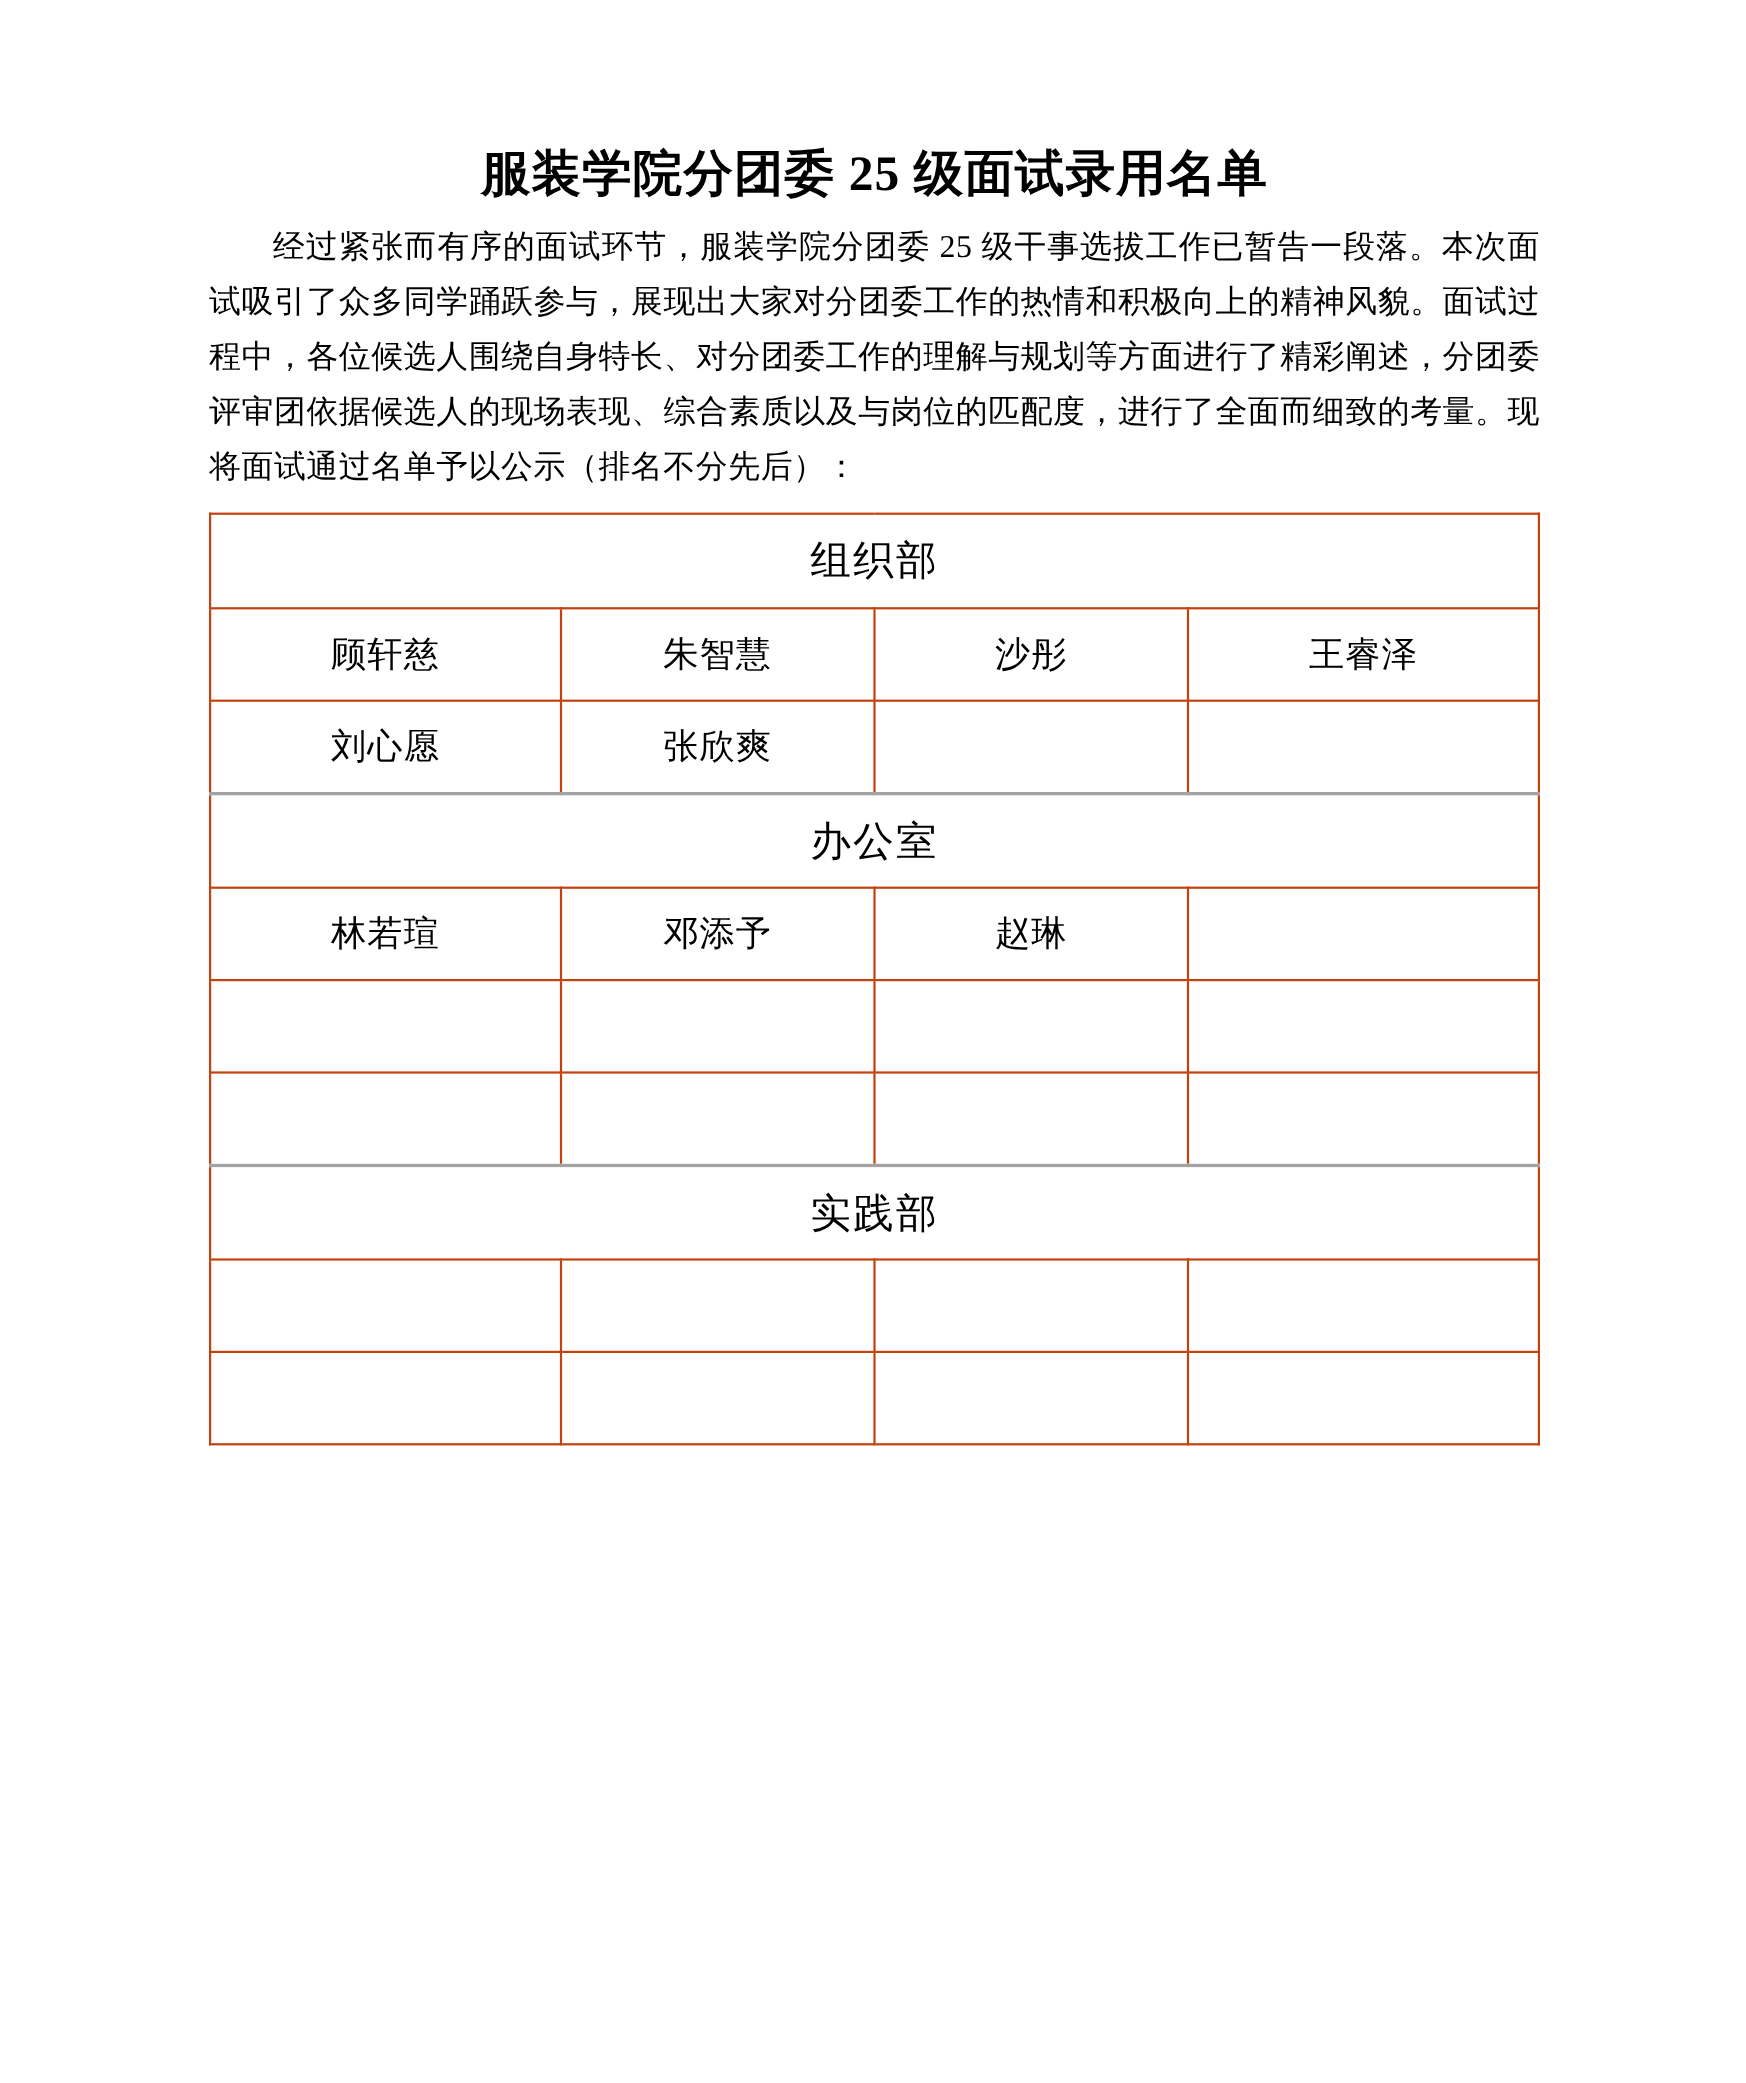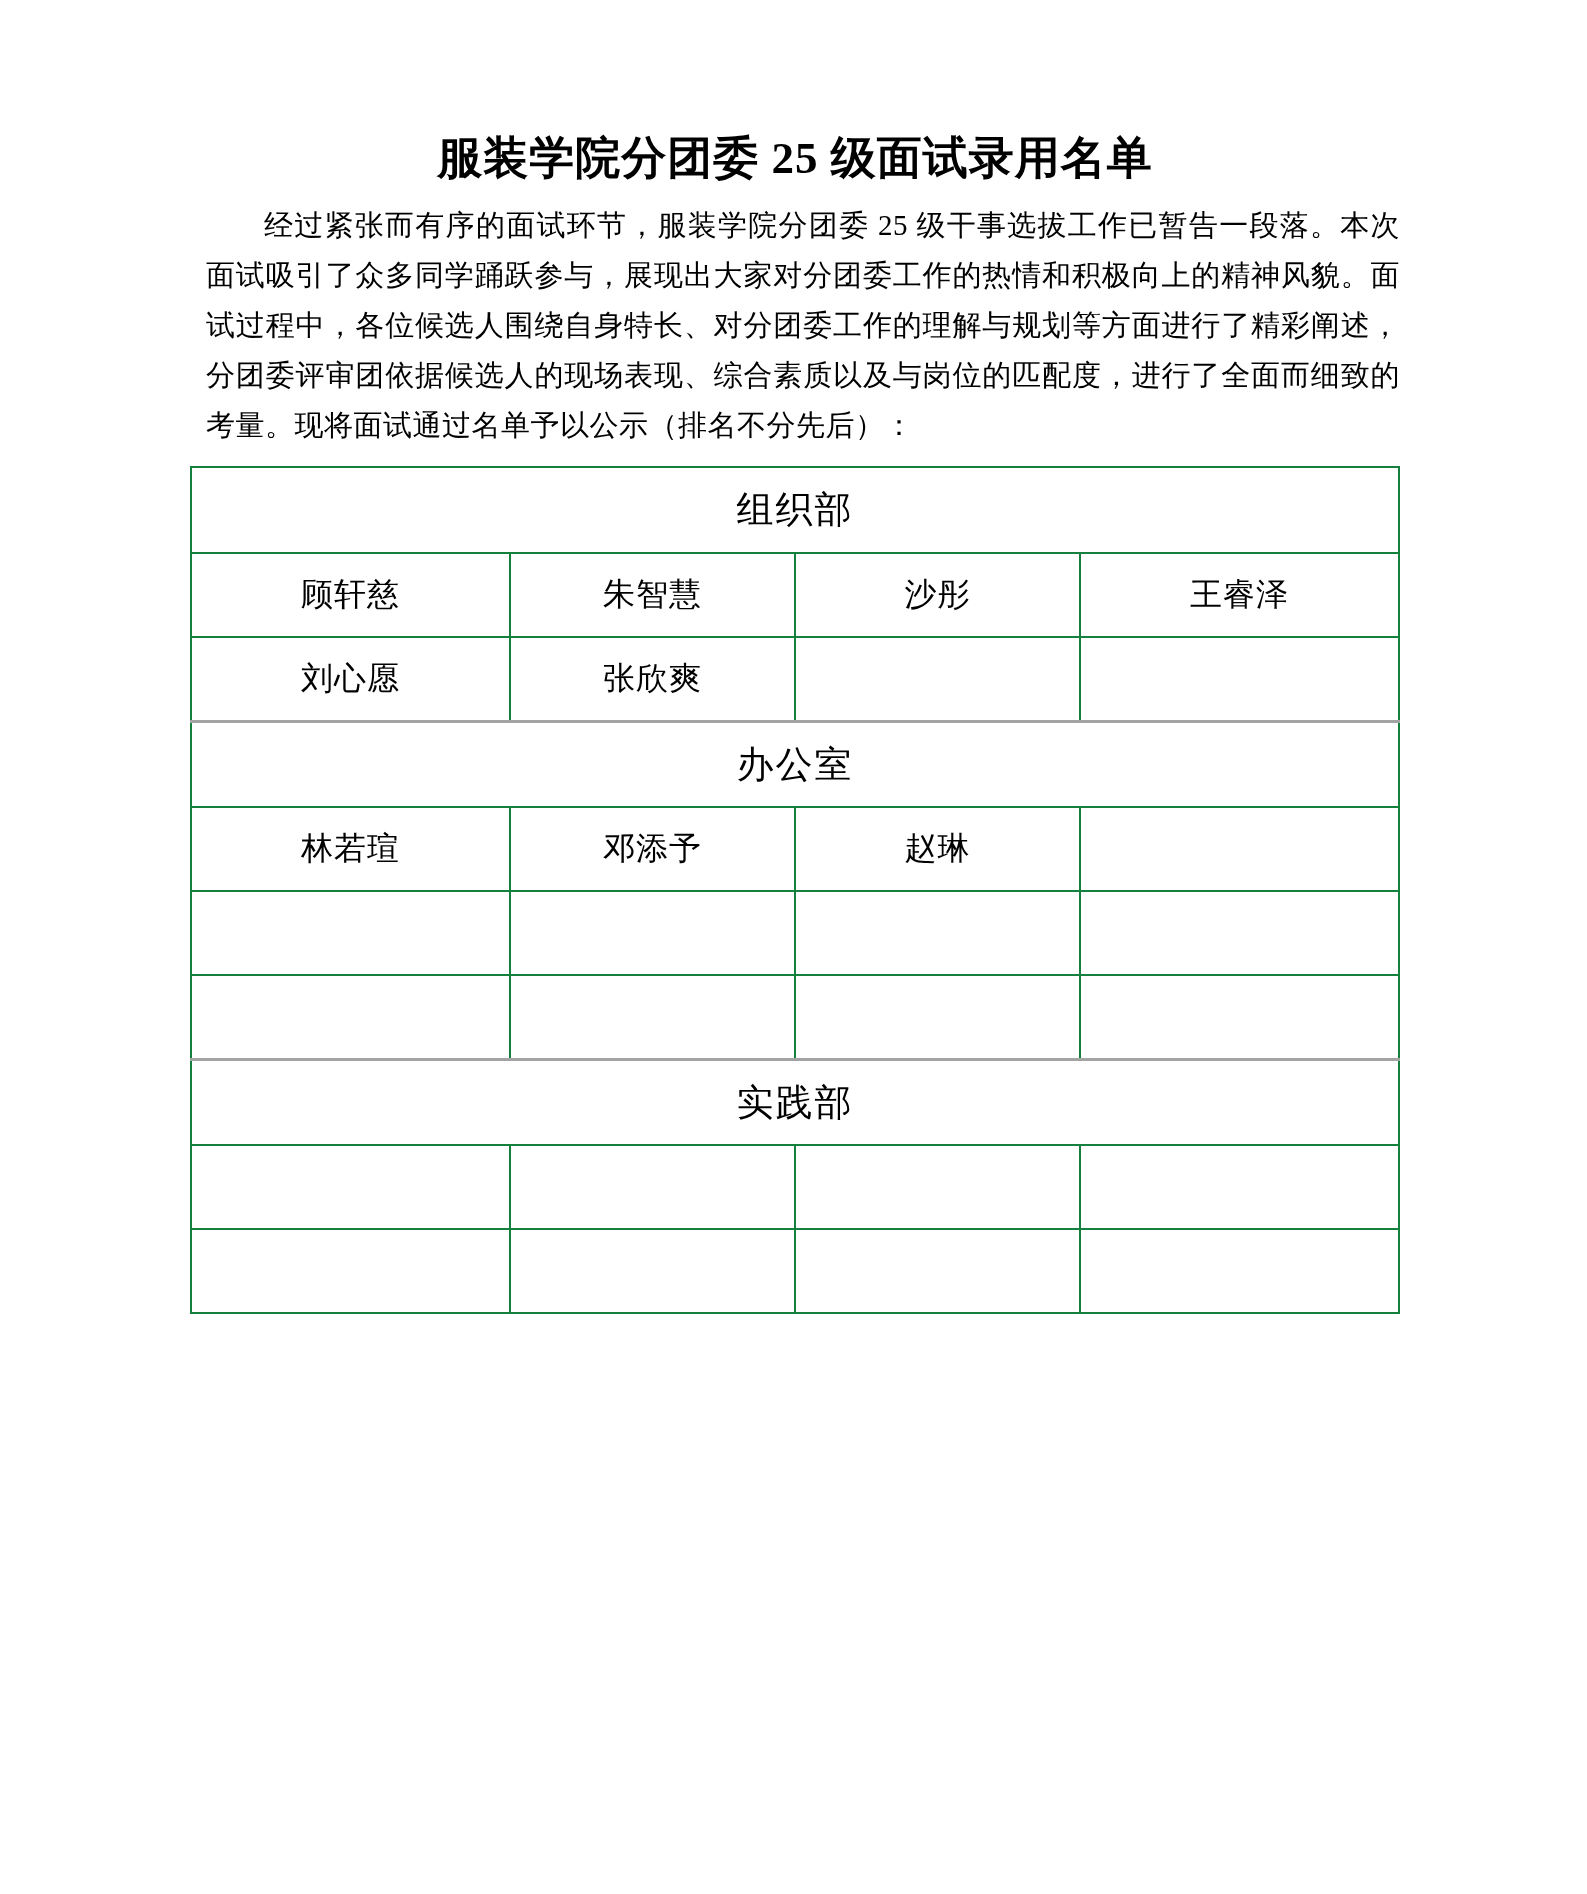--- a/index.html
+++ b/index.html
@@ -23,31 +23,30 @@
     line-height: 1.25;
     letter-spacing: 1px;
     margin-bottom: 14px;
   }
   .intro {
     font-size: 29px;
     line-height: 50px;
     text-align: justify;
     text-indent: 2em;
     letter-spacing: 0.5px;
-    margin-left: 16px;
   }
   table.roster {
     width: 100%;
     border-collapse: collapse;
     table-layout: fixed;
     margin-top: 16px;
     border: 2px solid #000;
   }
   table.roster td {
-    border: 2px solid #15803d;
+    border: 2px solid #c2410c;
     text-align: center;
     vertical-align: middle;
     overflow: hidden;
     white-space: nowrap;
   }
   tr.section-row td {
     height: 86px;
     font-size: 37px;
     letter-spacing: 2px;
   }

